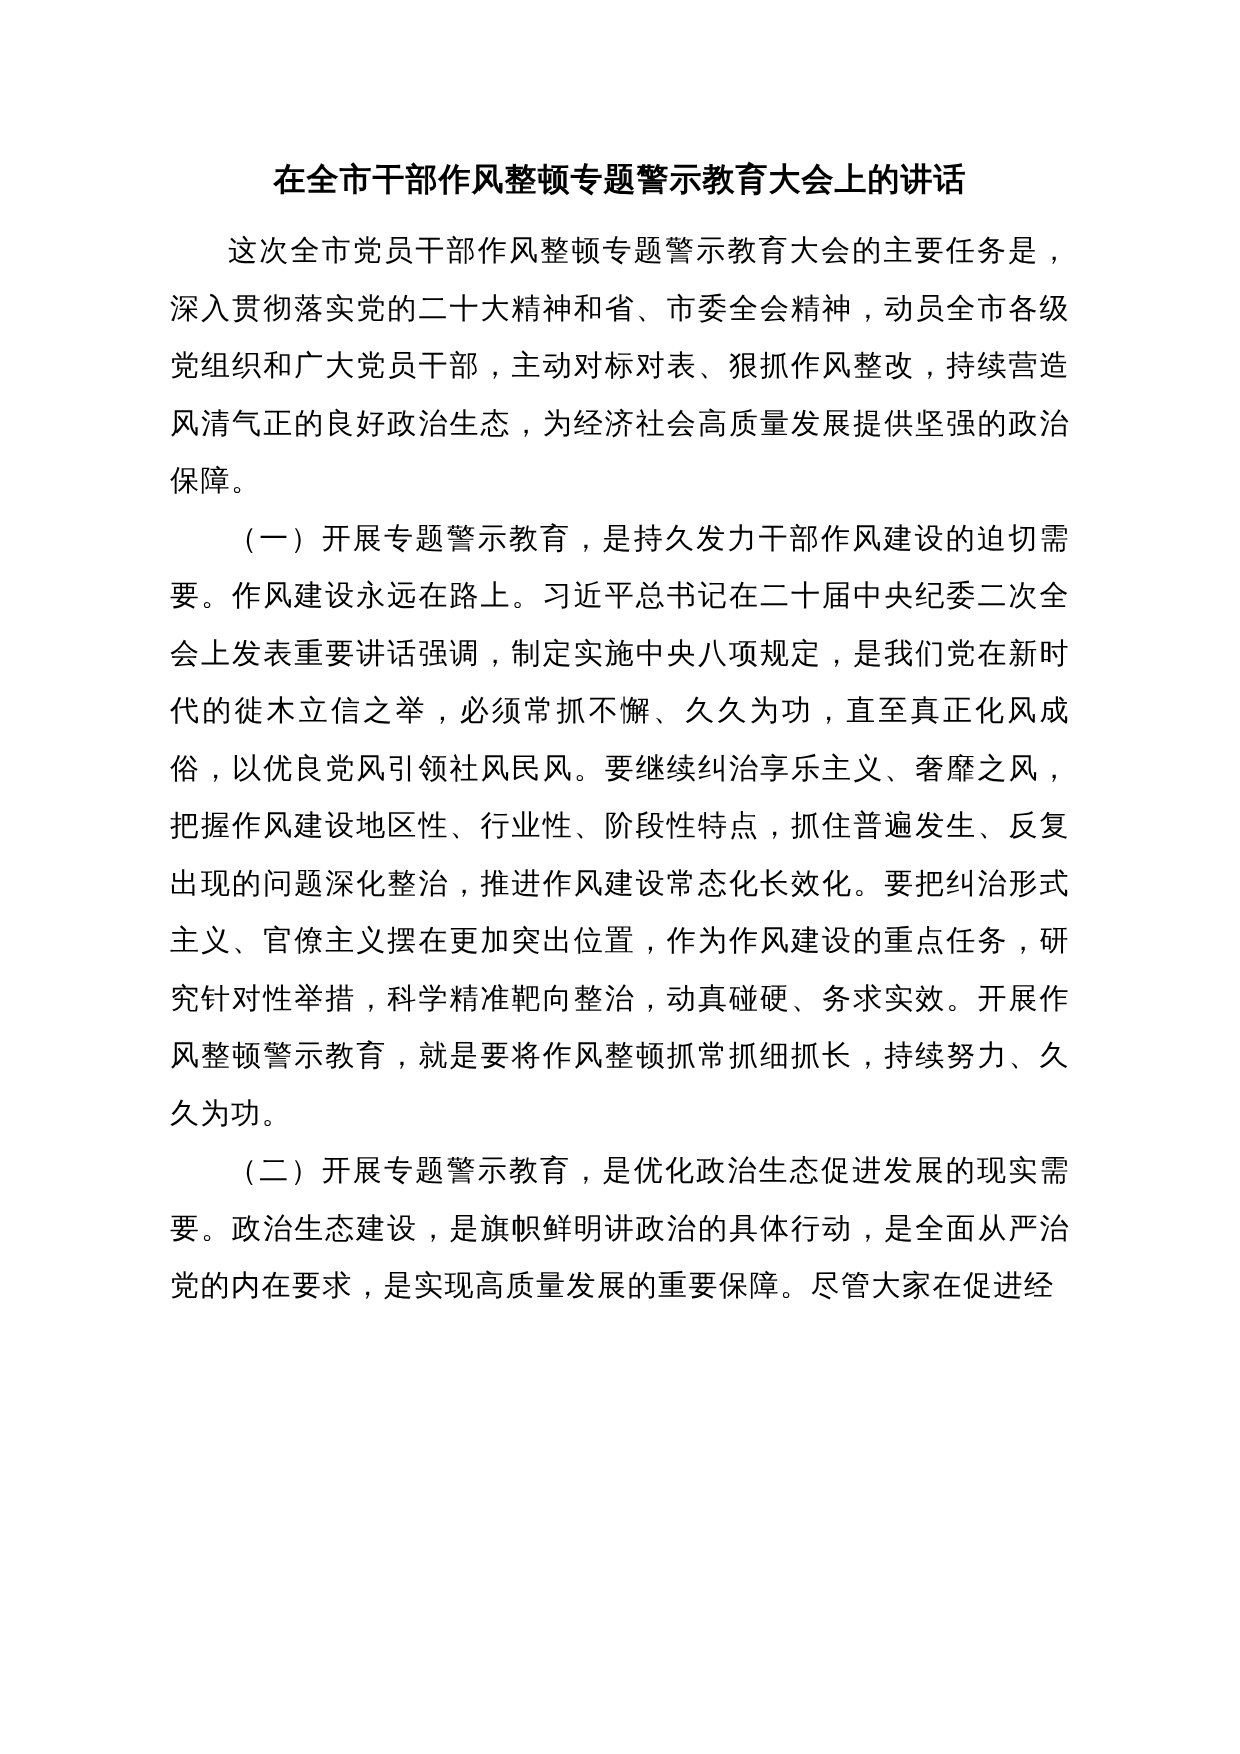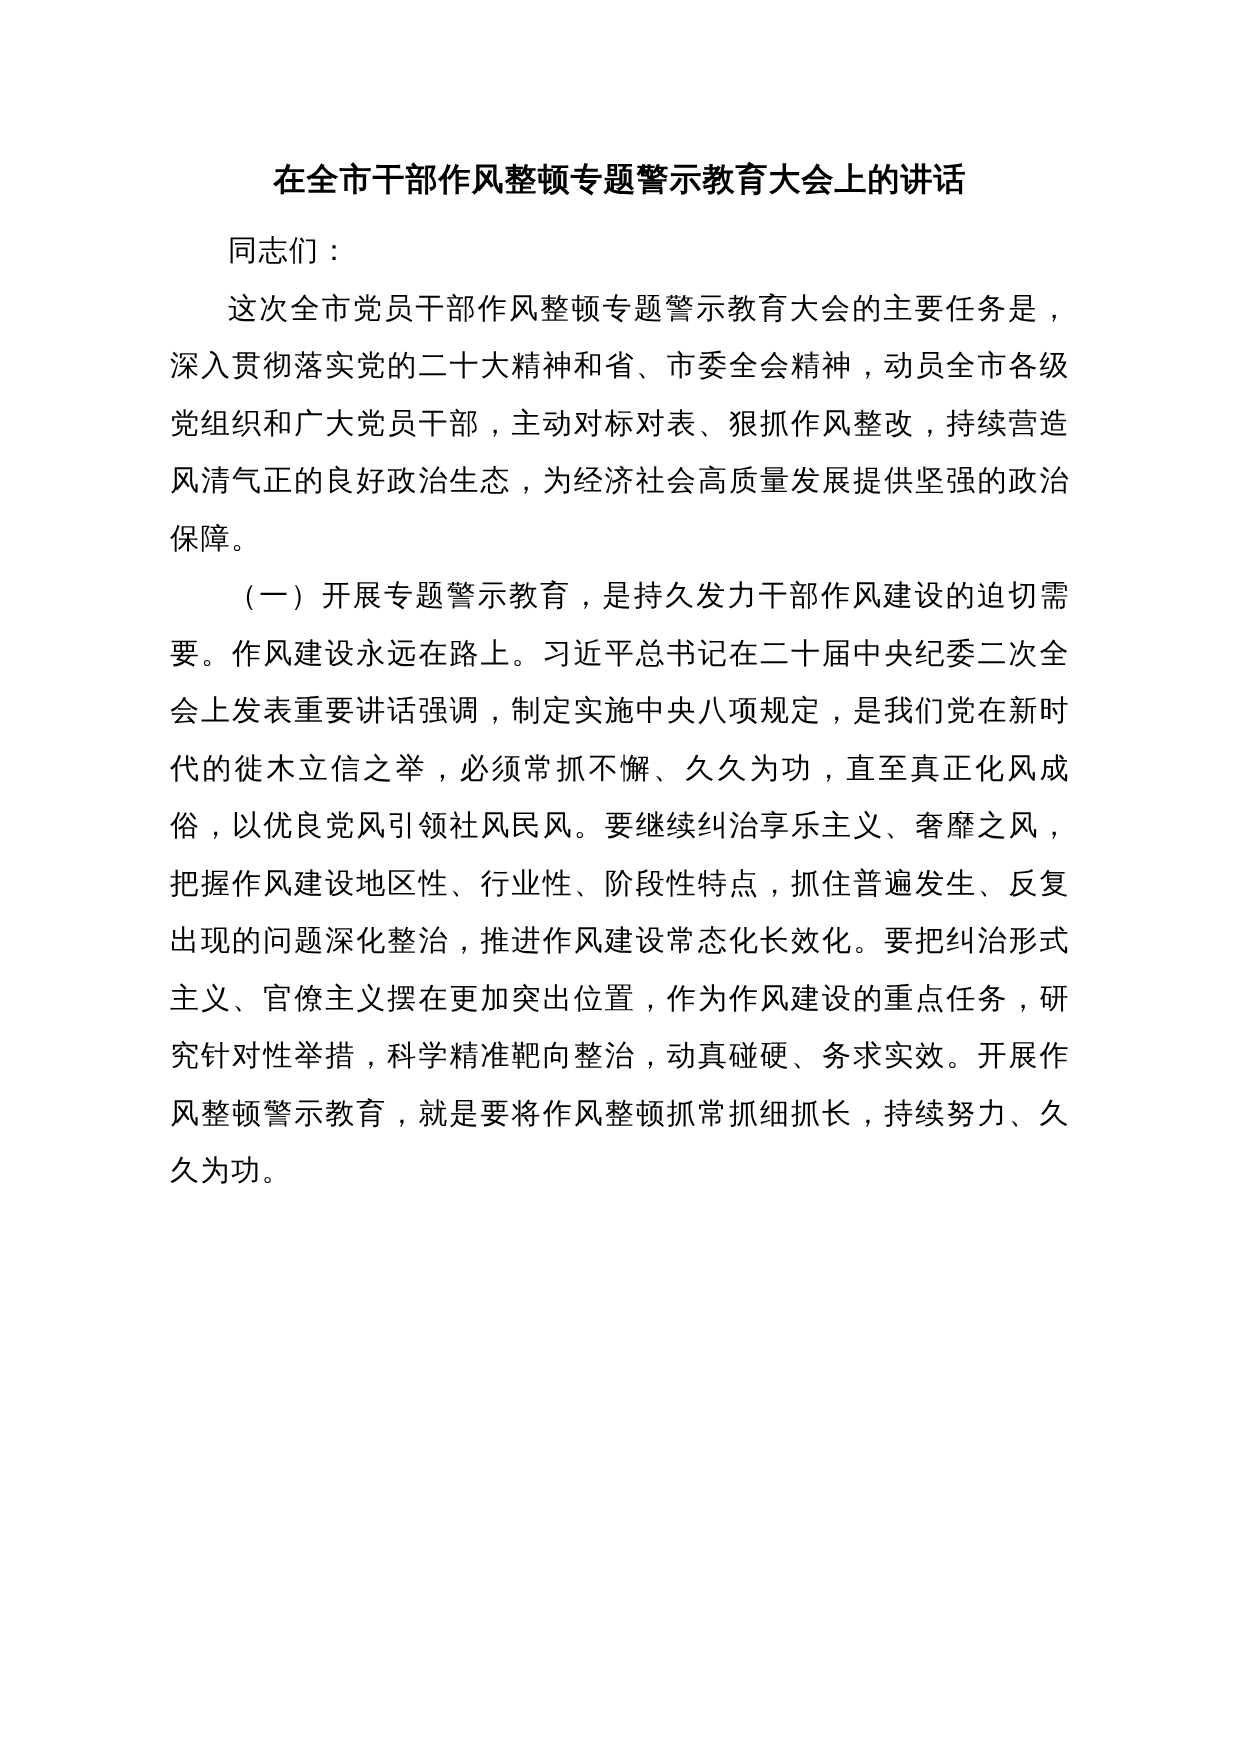--- a/index.html
+++ b/index.html
@@ -39,21 +39,21 @@
     word-break: break-all;
   }
 </style>
 </head>
 <body>
 
 <div class="page">
   <div class="content">
     <h1 class="doc-title">在全市干部作风整顿专题警示教育大会上的讲话</h1>
 
-    <p class="para">同志们：</p>
 
     <p class="para">这次全市党员干部作风整顿专题警示教育大会的主要任务是，深入贯彻落实党的二十大精神和省、市委全会精神，动员全市各级党组织和广大党员干部，主动对标对表、狠抓作风整改，持续营造风清气正的良好政治生态，为经济社会高质量发展提供坚强的政治保障。</p>
 
 
     <p class="para">（一）开展专题警示教育，是持久发力干部作风建设的迫切需要。作风建设永远在路上。习近平总书记在二十届中央纪委二次全会上发表重要讲话强调，制定实施中央八项规定，是我们党在新时代的徙木立信之举，必须常抓不懈、久久为功，直至真正化风成俗，以优良党风引领社风民风。要继续纠治享乐主义、奢靡之风，把握作风建设地区性、行业性、阶段性特点，抓住普遍发生、反复出现的问题深化整治，推进作风建设常态化长效化。要把纠治形式主义、官僚主义摆在更加突出位置，作为作风建设的重点任务，研究针对性举措，科学精准靶向整治，动真碰硬、务求实效。开展作风整顿警示教育，就是要将作风整顿抓常抓细抓长，持续努力、久久为功。</p>
 
+    <p class="para">（二）开展专题警示教育，是优化政治生态促进发展的现实需要。政治生态建设，是旗帜鲜明讲政治的具体行动，是全面从严治党的内在要求，是实现高质量发展的重要保障。尽管大家在促进经</p>
   </div>
 </div>
 
 </body></html>

